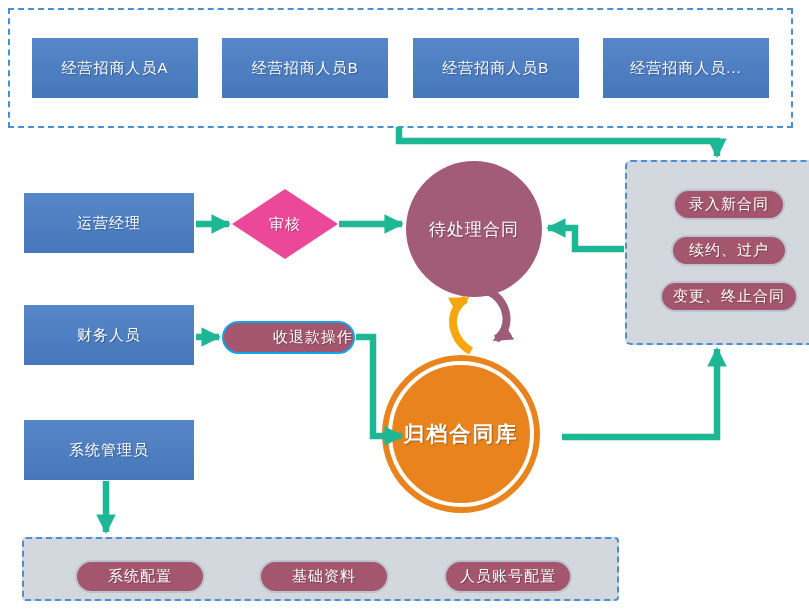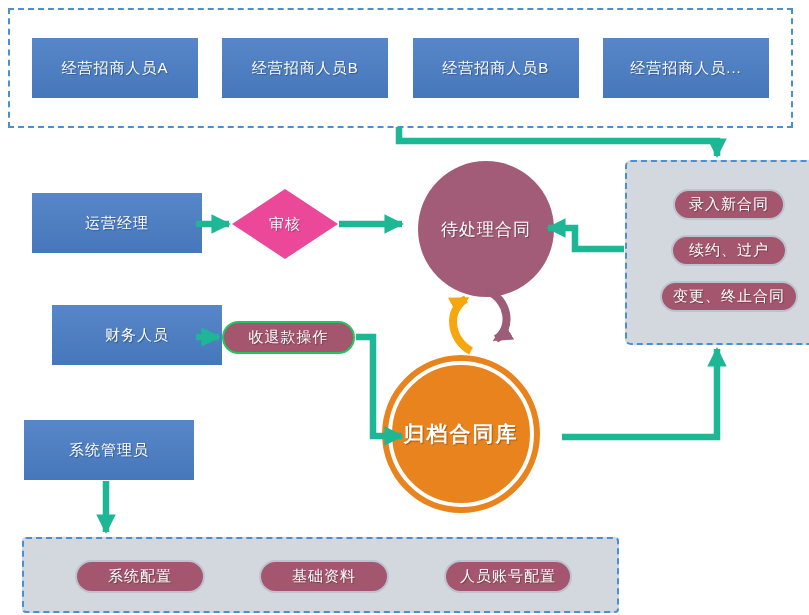--- a/index.html
+++ b/index.html
@@ -6,39 +6,39 @@
   .canvas{
     position:relative;width:809px;height:615px;background:#fff;overflow:hidden;
     font-family:"Liberation Sans","DejaVu Sans",sans-serif;
   }
   
   .dash-panel{position:absolute;border:2px dashed #4a8fd3;box-sizing:border-box;}
   .top-panel{left:8px;top:8px;width:785px;height:120px;background:#fff;
     display:flex;align-items:center;justify-content:space-between;padding:0 22px;}
   .side-panel{left:625px;top:160px;width:208px;height:185px;background:#d3d7de;border-radius:6px;
     display:flex;flex-direction:column;align-items:center;padding-top:27px;gap:15px;}
-  .bottom-panel{left:22px;top:537px;width:597px;height:76px;background:#d3d7de;border-radius:4px;}
+  .bottom-panel{left:22px;top:537px;width:597px;height:64px;background:#d3d7de;border-radius:4px;}
   
   .blue-box{width:166px;height:60px;background:linear-gradient(#5787c9,#4677ba);
     display:flex;align-items:center;justify-content:center;}
   .role-box{position:absolute;left:24px;width:170px;height:60px;}
   .label{color:#fff;font-size:15px;letter-spacing:1px;text-shadow:1px 1px 1px rgba(0,0,0,.3);white-space:nowrap;}
   .diamond{position:absolute;left:232px;top:189px;width:106px;height:70px;background:#ec4899;
     clip-path:polygon(50% 0,100% 50%,50% 100%,0 50%);
     display:flex;align-items:center;justify-content:center;}
   .circle{position:absolute;border-radius:50%;display:flex;align-items:center;justify-content:center;}
-  .pending-circle{left:418px;top:161px;width:136px;height:136px;background:#a25c77;}
+  .pending-circle{left:406px;top:161px;width:136px;height:136px;background:#a25c77;}
   .pending-circle .label{font-size:17px;}
   .archive-circle{left:382px;top:355px;width:158px;height:158px;background:#e8831d;justify-content:center;}
   .archive-ring{position:absolute;inset:6px;border:4px solid #fff;border-radius:50%;}
   .archive-circle .label{position:relative;font-size:21px;font-weight:bold;letter-spacing:2px;}
   .pill{border-radius:16px;background:#a4566f;box-sizing:border-box;height:31px;
     display:flex;align-items:center;justify-content:center;}
   .pill-on-gray{border:2px solid #bcc3ce;}
-  .refund-pill{position:absolute;left:222px;top:321px;width:133px;height:33px;border:2px solid #22c55e;border-radius:17px;}
+  .refund-pill{position:absolute;left:222px;top:321px;width:133px;height:33px;border:2px solid #0ea5e9;border-radius:17px;justify-content:flex-end;}
   .sp1{width:112px;} .sp2{width:138px;} .sp3{width:116px;}
   .bp{position:absolute;top:21px;height:33px;border-radius:17px;}
   .bp1{left:51px;width:130px;} .bp2{left:235px;width:130px;} .bp3{left:420px;width:128px;}
   
   .arrows{position:absolute;left:0;top:0;width:809px;height:615px;pointer-events:none;}
 </style>
 </head>
 <body>
 
 <div class="canvas">
@@ -51,24 +51,24 @@
       <span class="label">经营招商人员B</span>
     </div>
     <div class="blue-box">
       <span class="label">经营招商人员B</span>
     </div>
     <div class="blue-box">
       <span class="label">经营招商人员...</span>
     </div>
   </div>
 
-  <div class="blue-box role-box" style="top:193px;margin-left:8px;">
+  <div class="blue-box role-box" style="top:193px;">
     <span class="label">运营经理</span>
   </div>
-  <div class="blue-box role-box" style="top:305px;margin-left:28px;">
+  <div class="blue-box role-box" style="top:305px;">
     <span class="label">财务人员</span>
   </div>
   <div class="blue-box role-box" style="top:420px;">
     <span class="label">系统管理员</span>
   </div>
 
   <div class="diamond">
     <span class="label">审核</span>
   </div>
 

